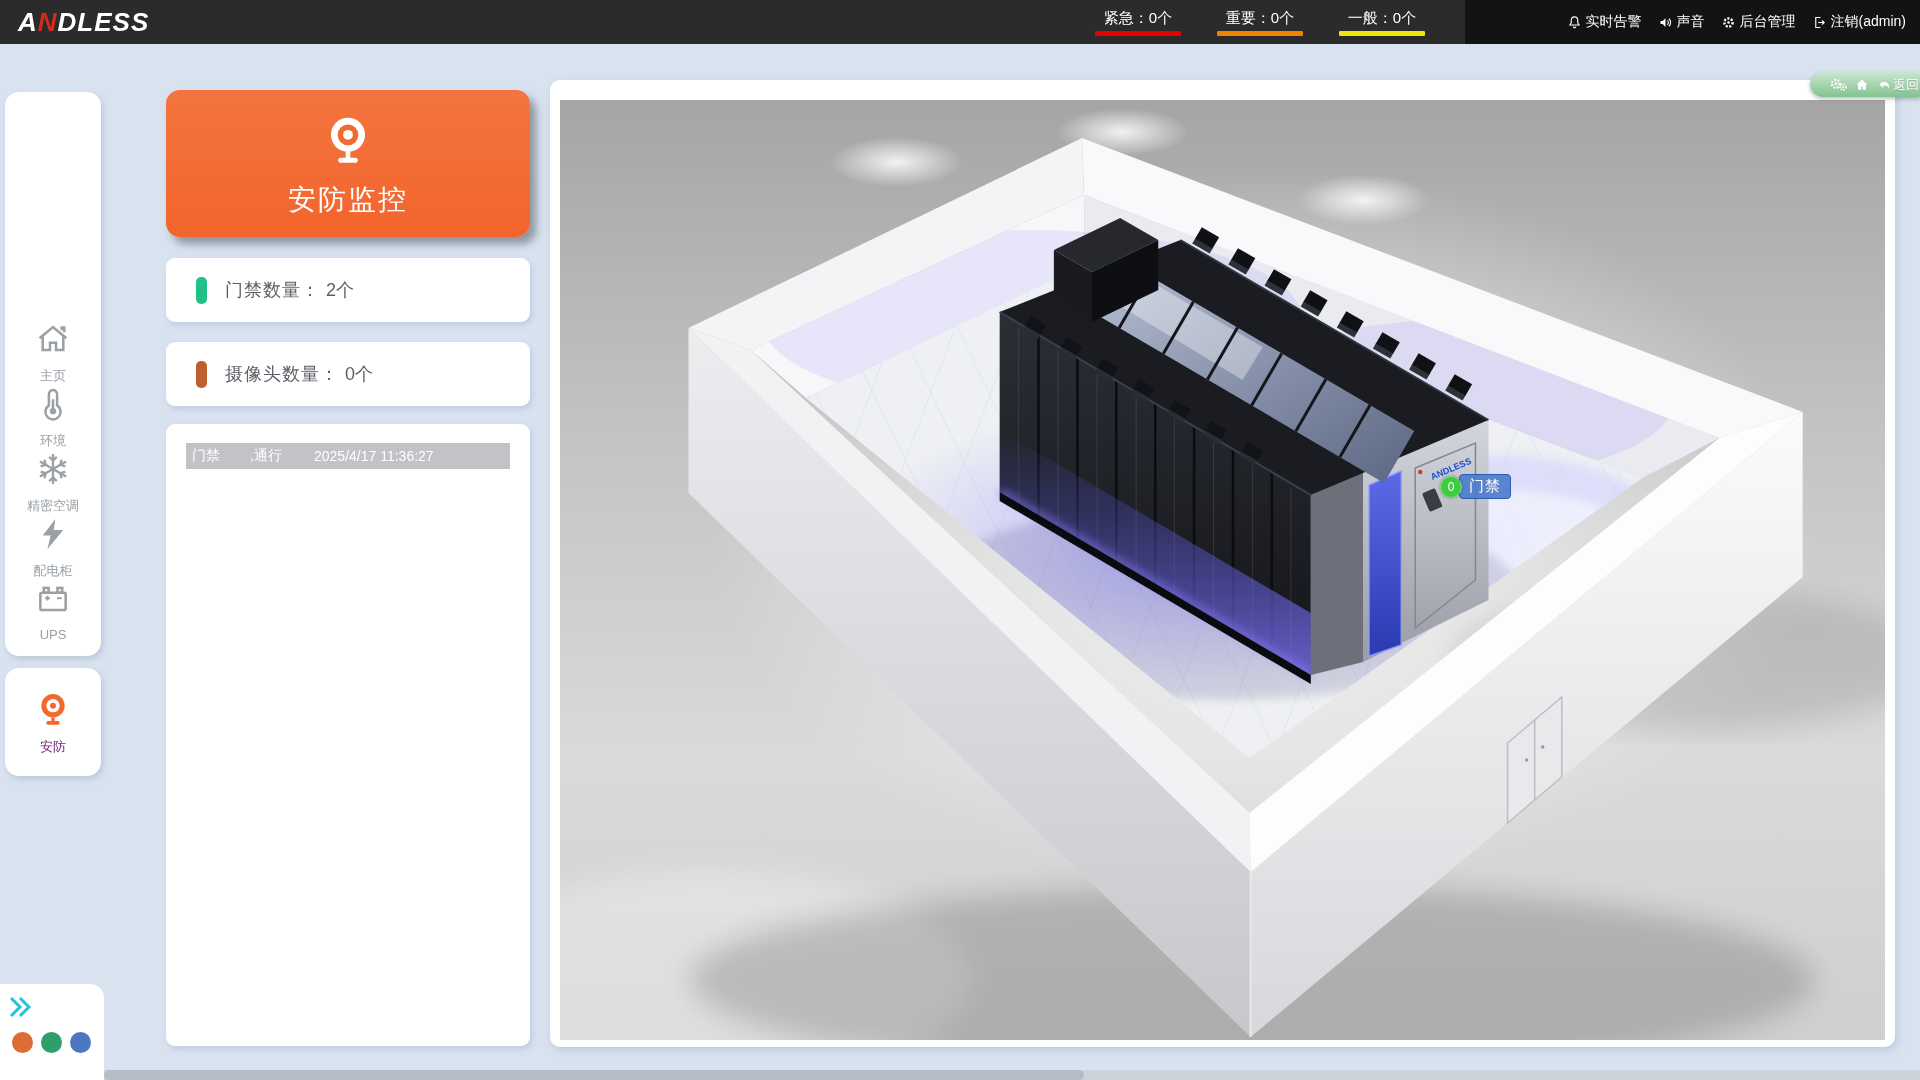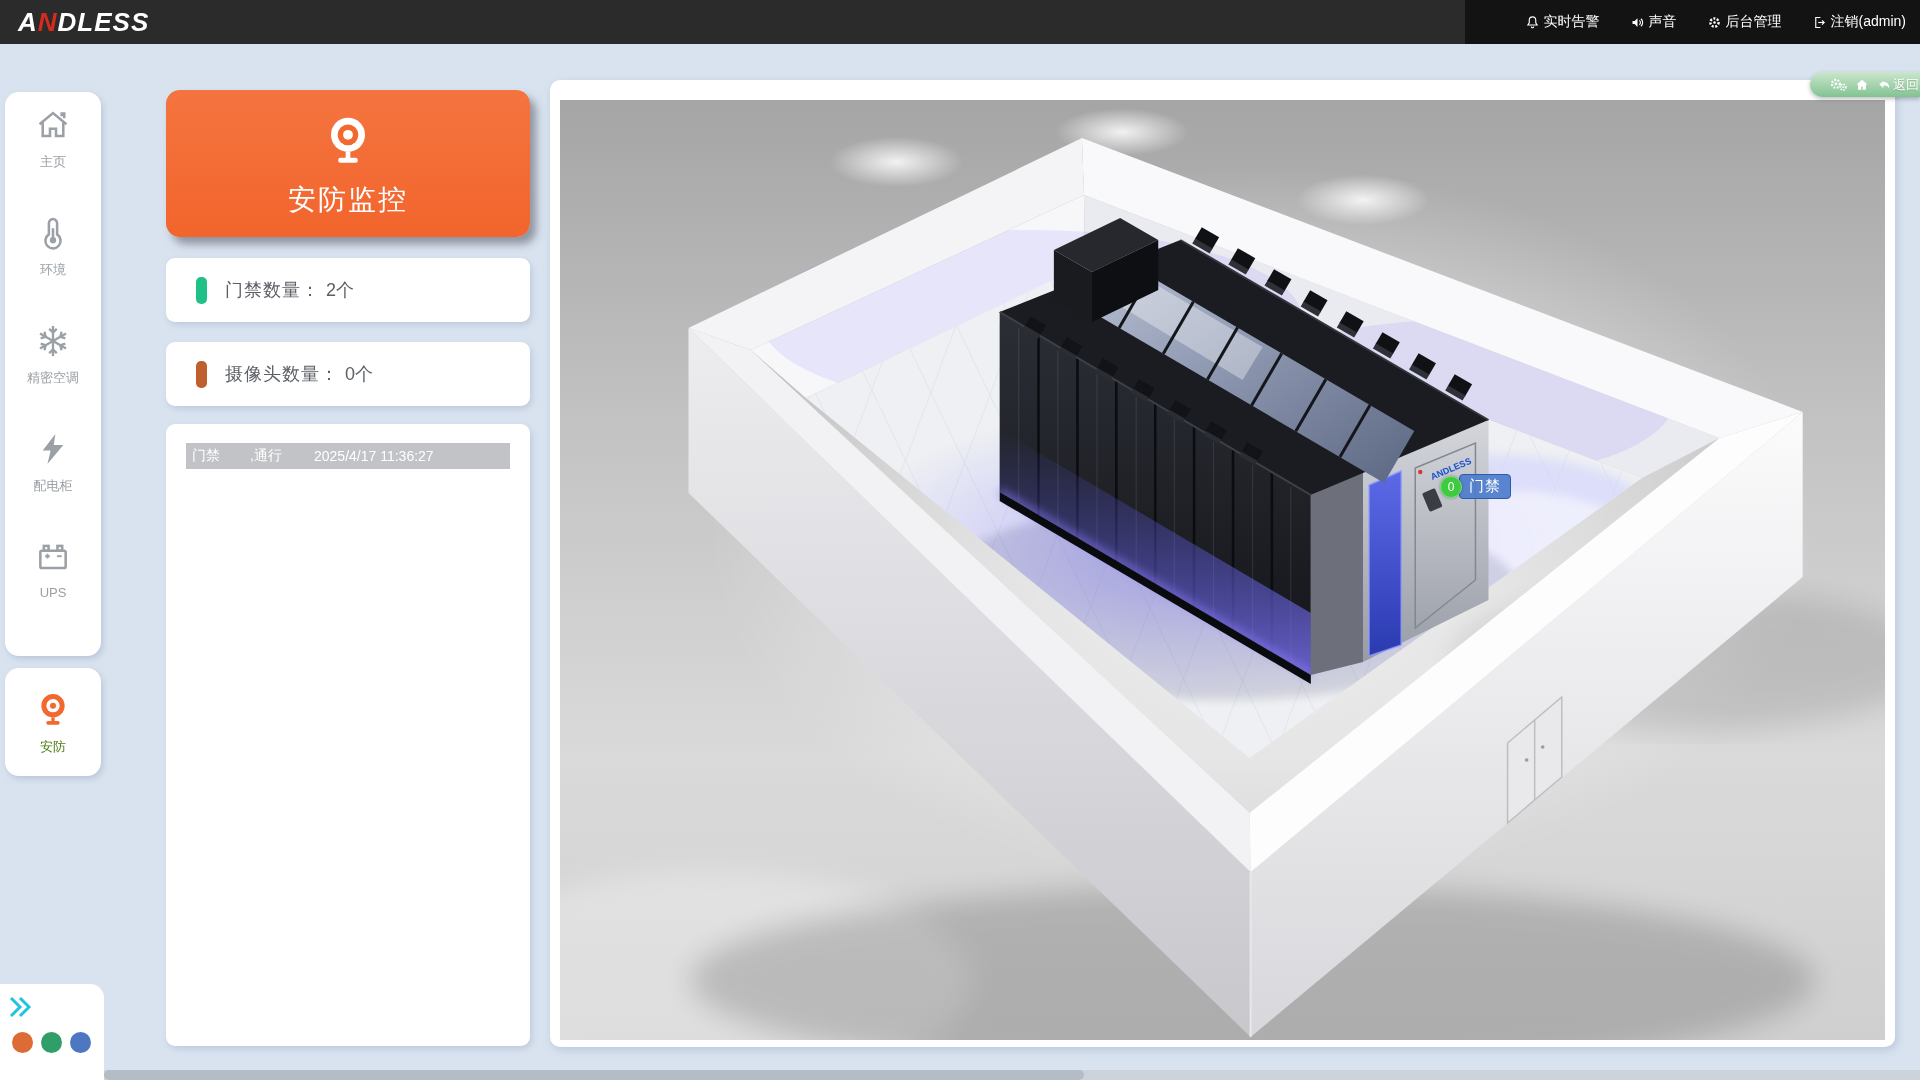--- a/index.html
+++ b/index.html
@@ -18,36 +18,36 @@
     position:absolute; right:0; top:0; width:455px; height:44px; background:#131313;
   }
   .logo { margin-left:18px; font-size:26px; font-weight:bold; font-style:italic;
     color:#fff; letter-spacing:1px; white-space:nowrap; }
   .logo .accent { color:#d42b1e; }
   .app-title { margin-left:24px; color:#fff; font-size:19px; font-weight:bold; letter-spacing:1px; }
   .alarm-group { position:absolute; right:495px; top:0; height:44px; display:flex; gap:36px; align-items:center; }
   .alarm { display:flex; flex-direction:column; align-items:center; }
   .alarm-text { color:#fff; font-size:15px; white-space:nowrap; }
   .alarm-underline { width:86px; height:5px; margin-top:3px; border-radius:1px; }
-  .menu-group { position:absolute; right:14px; top:0; height:44px; display:flex; gap:30px; align-items:center; z-index:2;}
+  .menu-group { position:absolute; right:14px; top:0; height:44px; display:flex; gap:16px; align-items:center; z-index:2;}
   .menu-item { display:flex; align-items:center; gap:4px; color:#fff; font-size:14px; cursor:pointer; white-space:nowrap;}
   .menu-item svg { display:block; }
 
   
   .sidebar-card {
     position:absolute; left:5px; width:96px; background:#fff; border-radius:14px;
     box-shadow:2px 3px 6px rgba(130,150,175,.35); z-index:10;
   }
   .nav-card-main { top:92px; height:564px; display:flex; flex-direction:column;
-    justify-content:flex-start; align-items:center; padding:14px 0;gap:43px; }
+    justify-content:flex-end; align-items:center; padding:14px 0; }
   .nav-card-active { top:668px; height:108px; display:flex; flex-direction:column;
     justify-content:center; align-items:center; }
   .nav-item { display:flex; flex-direction:column; align-items:center; gap:5px; cursor:pointer; }
   .nav-item .label { font-size:13px; color:#9aa0a6; white-space:nowrap; }
-  .nav-item.active .label { color:#4d7c0f; }
+  .nav-item.active .label { color:#701a75; }
   .sidebar-bottom {
     position:absolute; left:0; top:984px; width:104px; height:96px; background:#fff;
     border-radius:0 14px 0 0; z-index:10;
   }
   .expand-chevron { position:absolute; left:6px; top:10px; cursor:pointer; }
   .dot-row { position:absolute; left:12px; top:48px; display:flex; gap:8px; }
   .dot { width:21px; height:21px; border-radius:50%; cursor:pointer; }
 
   
   .module-card {
@@ -107,20 +107,34 @@
   }
   .h-scrollbar .thumb { position:absolute; left:0; top:0; height:10px; width:980px; background:#b4bcc6; border-radius:5px;}
 </style>
 </head>
 <body>
 
 <div class="header">
   <div class="header-right-bg"></div>
   <div class="logo"><span>A</span><span class="accent">N</span><span>DLESS</span></div>
 
+  <div class="alarm-group">
+    <div class="alarm">
+      <div class="alarm-text"><span>紧急：</span><span>0个</span></div>
+      <div class="alarm-underline" style="background: rgb(230, 0, 0);"></div>
+    </div>
+    <div class="alarm">
+      <div class="alarm-text"><span>重要：</span><span>0个</span></div>
+      <div class="alarm-underline" style="background: rgb(240, 130, 0);"></div>
+    </div>
+    <div class="alarm">
+      <div class="alarm-text"><span>一般：</span><span>0个</span></div>
+      <div class="alarm-underline" style="background: rgb(242, 226, 14);"></div>
+    </div>
+  </div>
 
   <div class="menu-group">
     <div class="menu-item">
       <span>
           <svg width="15" height="15" viewBox="0 0 24 24" fill="none" stroke="#fff" stroke-width="1.8">
             <path d="M12 3a5.2 5.2 0 0 0-5.2 5.2v4.3L4.6 16h14.8l-2.2-3.5V8.2A5.2 5.2 0 0 0 12 3z"></path>
             <path d="M10 18.5a2 2 0 0 0 4 0"></path>
           </svg>
         </span>
       <span>实时告警</span>

